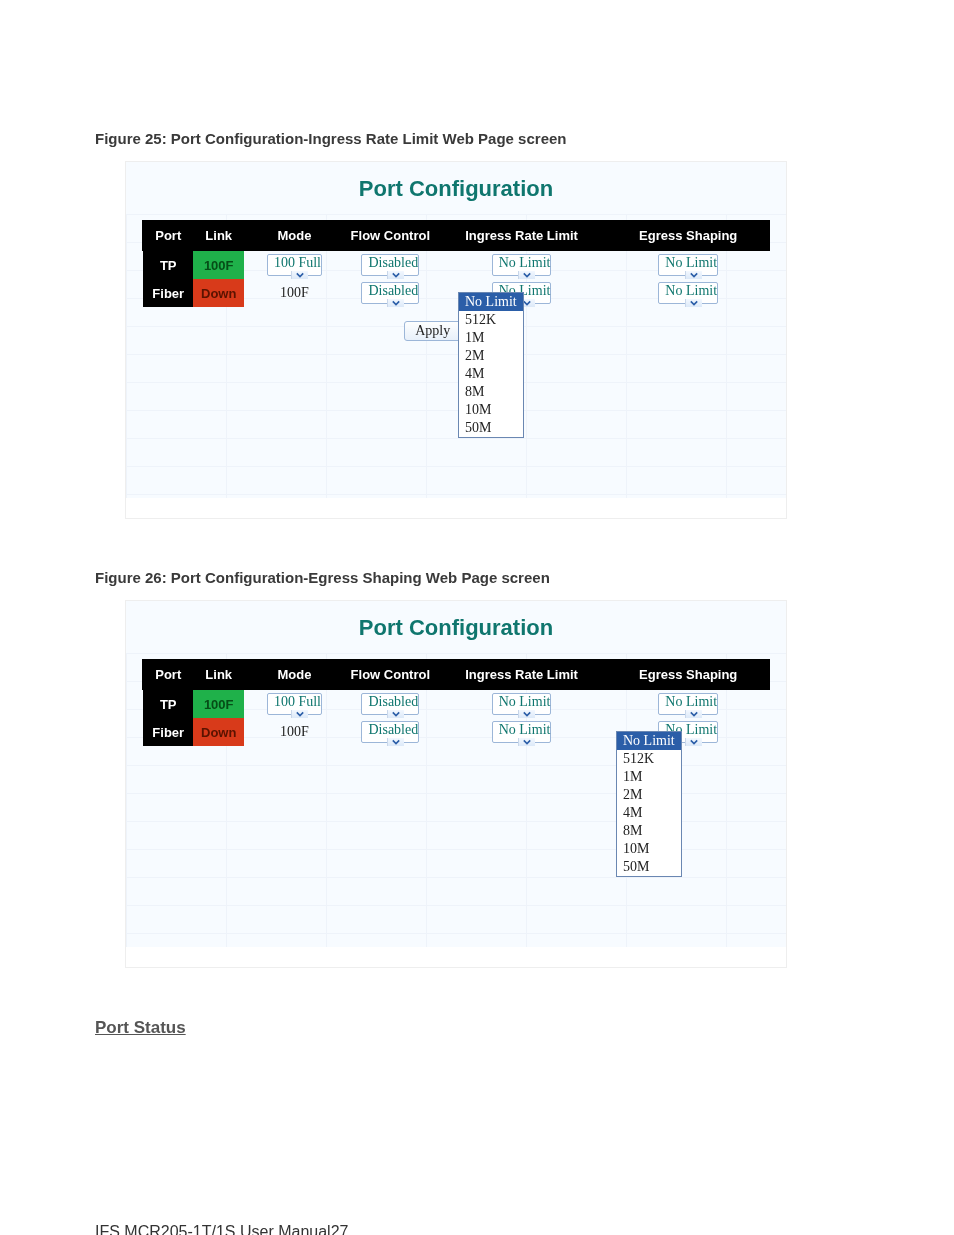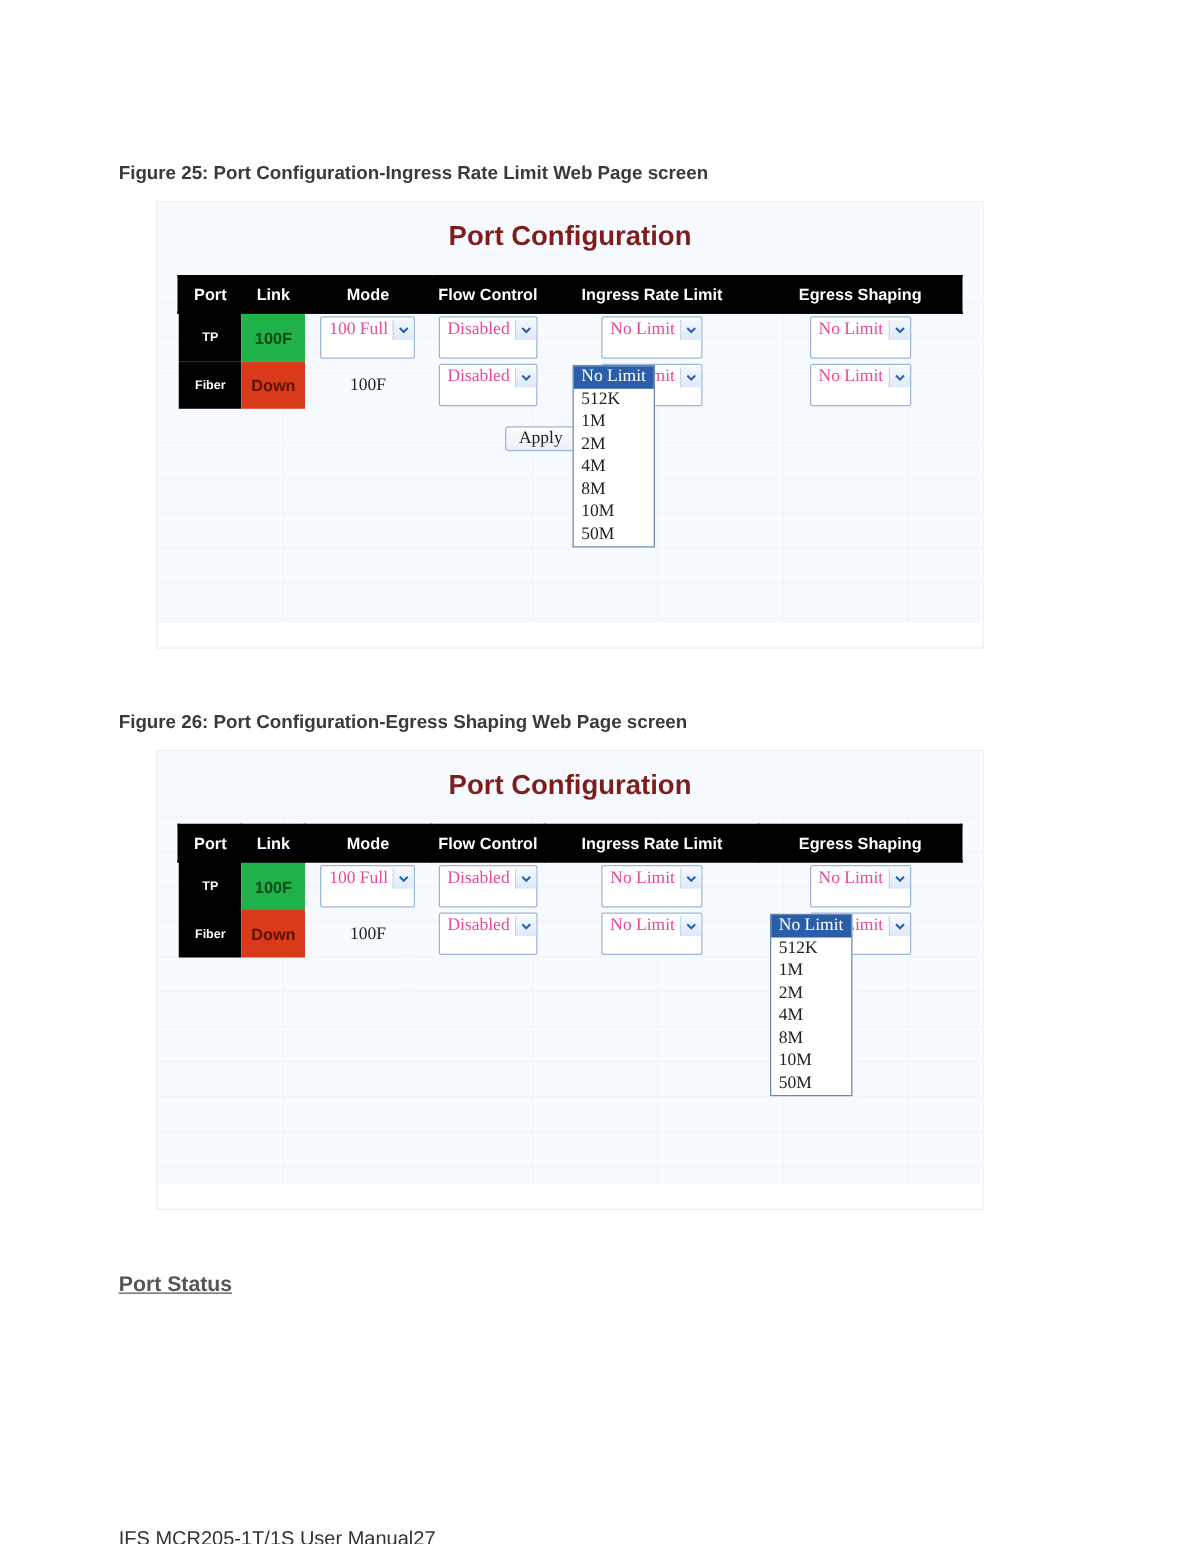--- a/index.html
+++ b/index.html
@@ -28,21 +28,21 @@
     background: #fff;
     border: 1px solid #eee;
     position: relative;
     padding-bottom: 20px;
   }
   .fig-title {
     text-align: center;
     font-family: Verdana, Geneva, sans-serif;
     font-size: 22px;
     font-weight: bold;
-    color: #7f1d1d;
+    color: #0f766e;
     padding: 14px 0 12px 0;
     background: #f7fbff;
   }
   .grid-bg {
     background: #f7fbff;
     background-image:
       linear-gradient(#eef3fa 1px, transparent 1px),
       linear-gradient(90deg, #eef3fa 1px, transparent 1px);
     background-size: 100px 28px, 100px 28px;
     padding: 6px 16px 18px 16px;
@@ -68,47 +68,48 @@
     padding: 2px 4px;
     border: none;
     height: 24px;
     vertical-align: middle;
   }
   td.port-label {
     background: #000;
     color: #fff;
     font-weight: bold;
     font-family: Verdana, Geneva, sans-serif;
-    font-size: 10px;
+    font-size: 13px;
   }
   td.link-up {
     background: #1fb14a;
     color: #064d17;
     font-weight: bold;
     font-family: Verdana, Geneva, sans-serif;
     font-size: 13px;
   }
   td.link-down {
     background: #d83a1a;
     color: #5a1300;
     font-weight: bold;
     font-family: Liberation Sans, sans-serif;
     font-size: 13px;
   }
   .sel {
     display: inline-flex;
     align-items: center;
     border: 1px solid #9cb6d8;
     background: #fff;
-    color: #ec4899;
+    color: #0f766e;
     height: 20px;
-    padding: 0 0 12px 6px;
+    padding: 0 0 0 6px;
     font-family: "Times New Roman", serif;
     font-size: 14px;
     border-radius: 2px;
+    flex-direction: column;
   }
   .sel .chev {
     width: 16px;
     height: 16px;
     margin-left: 4px;
     border-left: 1px solid #c9d7ea;
     display: flex;
     align-items: center;
     justify-content: center;
     background: linear-gradient(#f3f8ff,#dce9f8);

